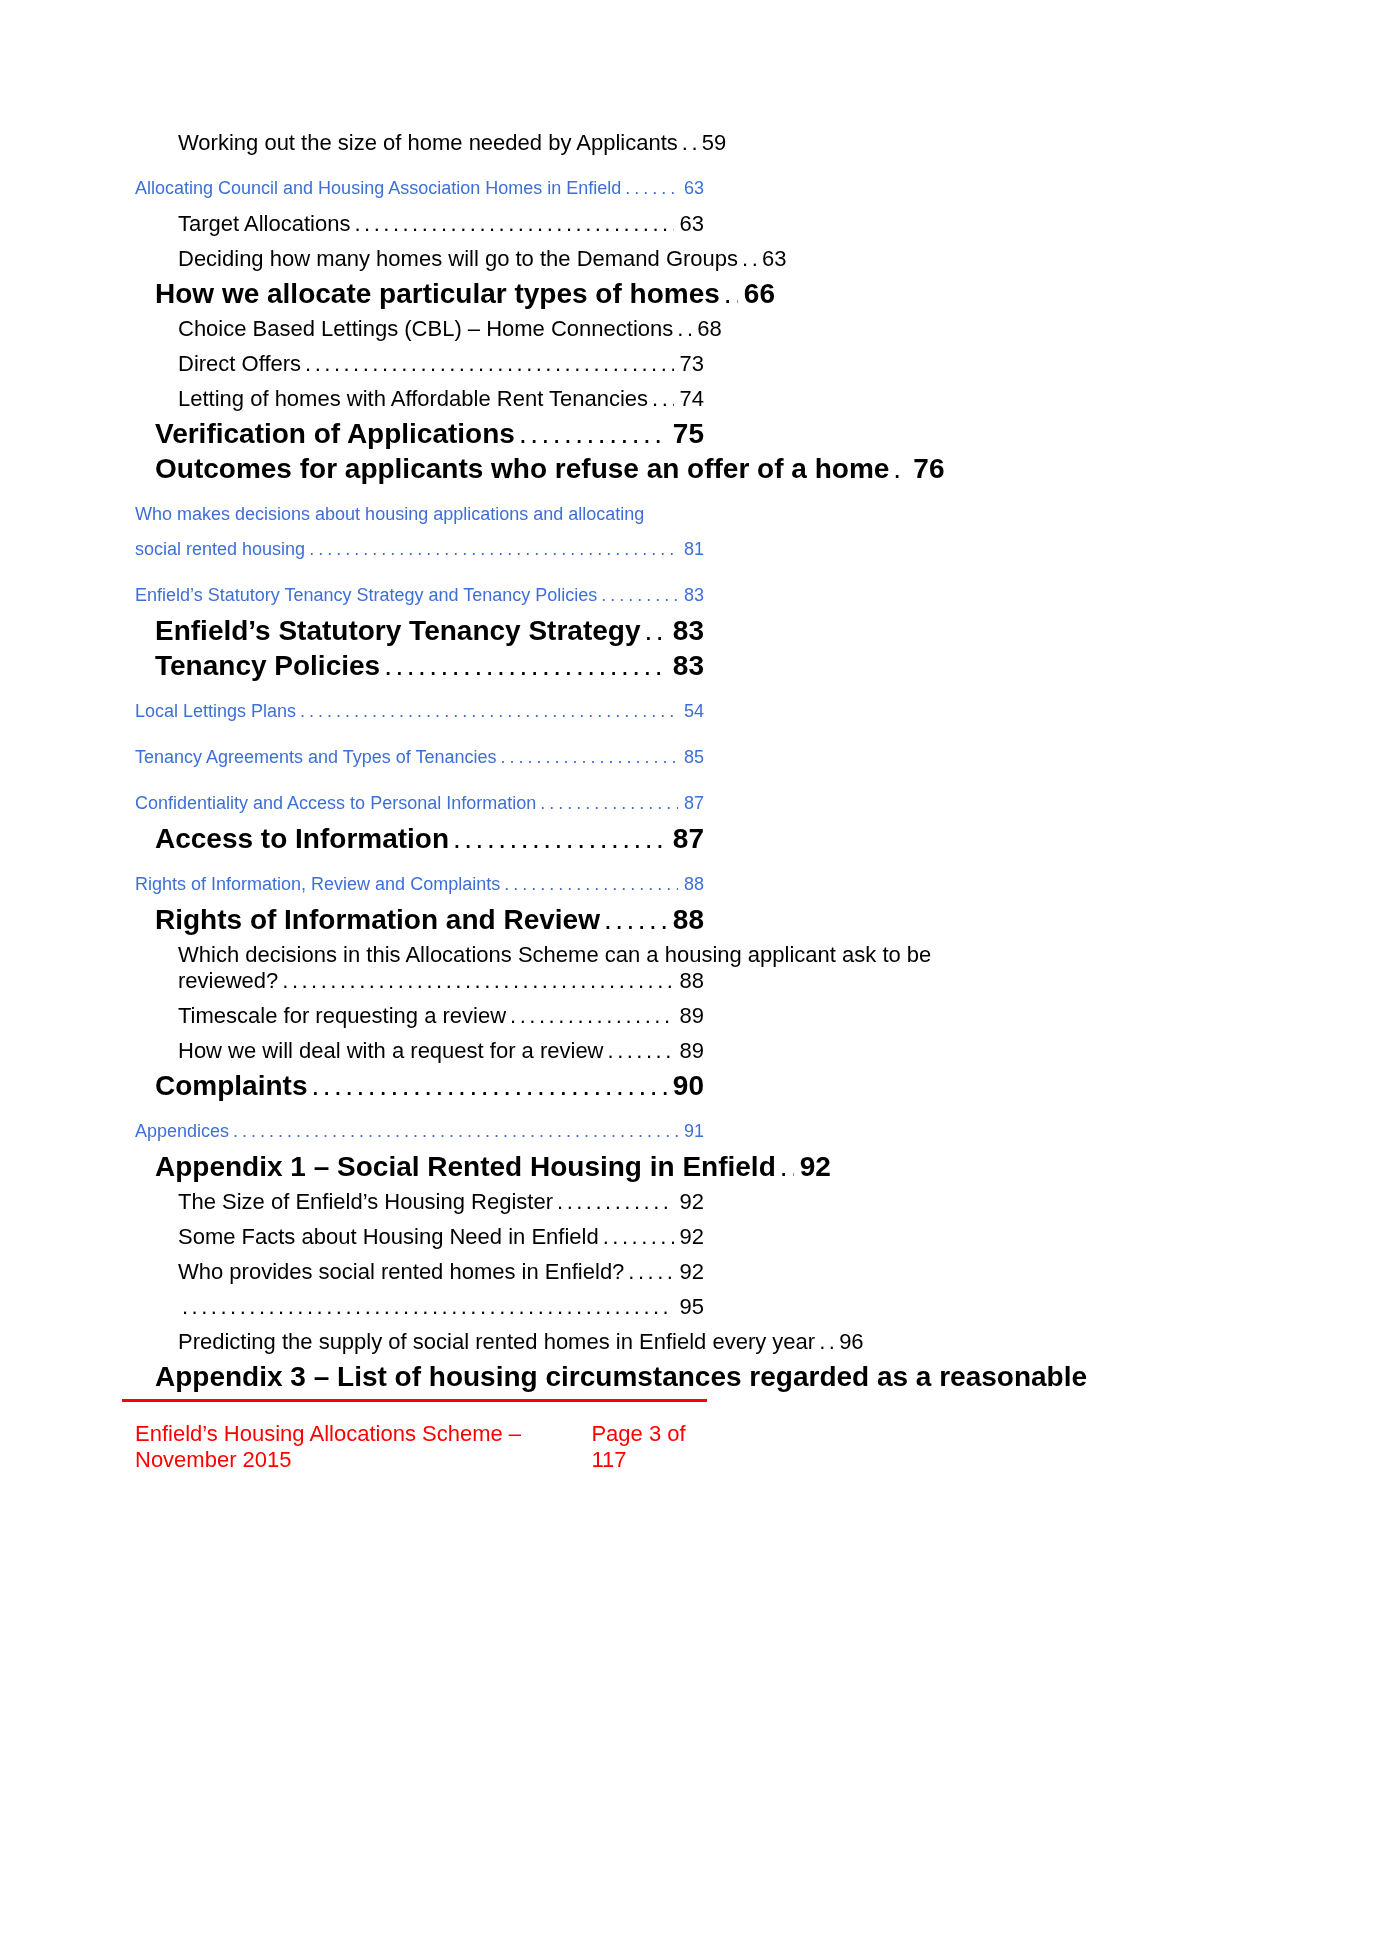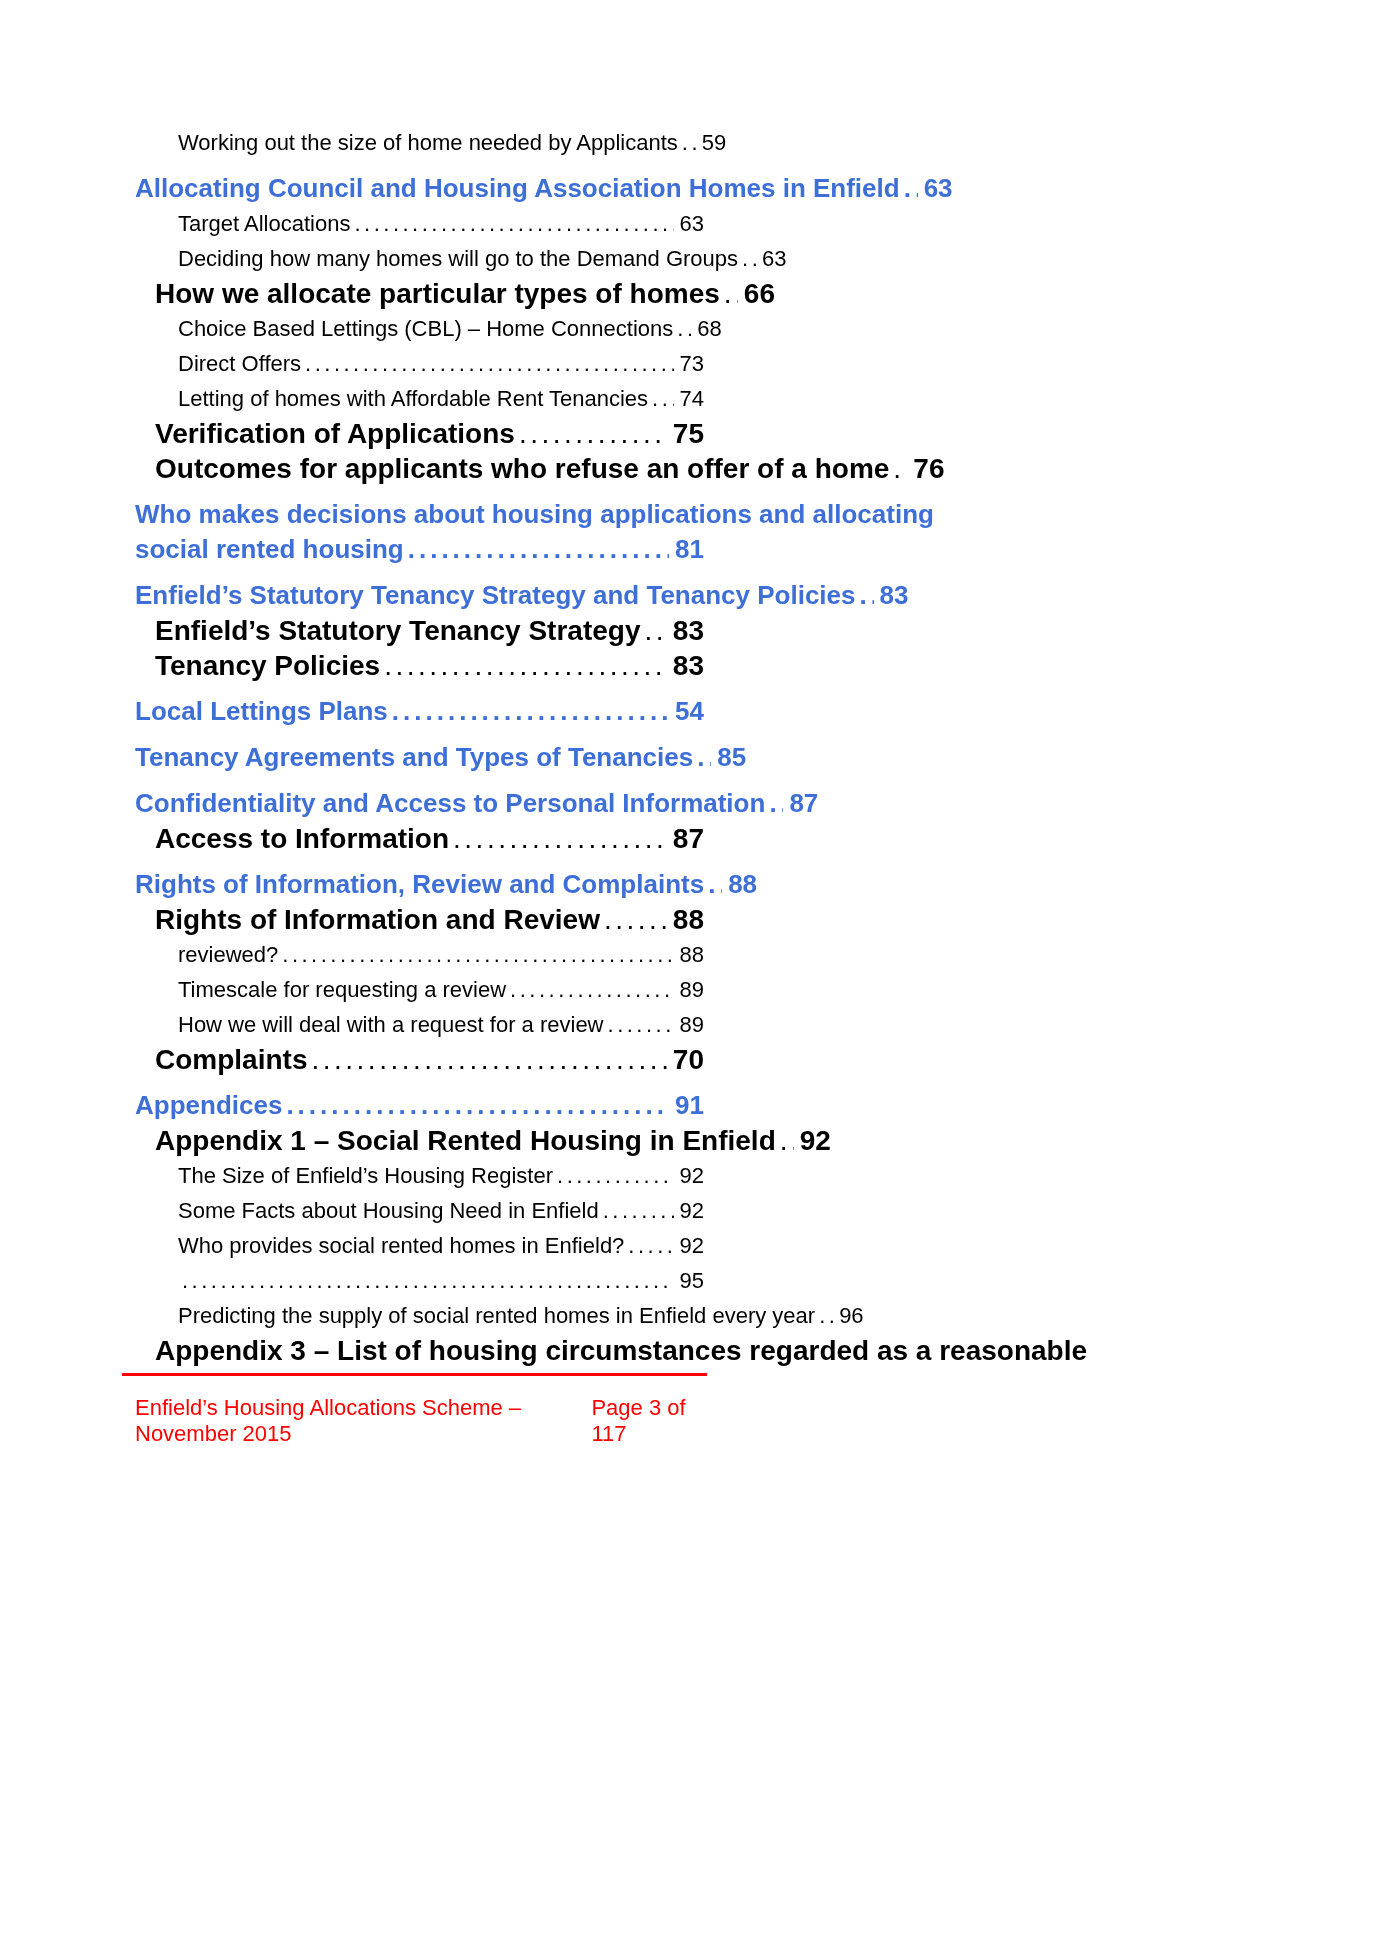--- a/index.html
+++ b/index.html
@@ -17,23 +17,23 @@
     height: 1949px;
     background: #ffffff;
     padding: 130px 393px 0 135px;
   }
   
   .toc-entry { margin-bottom: 9px; }
   .level3 { padding-left: 43px; font-size: 22px; line-height: 26px; font-weight: 400; }
   .level2 { padding-left: 20px; font-size: 28px; line-height: 26px; font-weight: 700; }
   .level1 {
     padding-left: 0;
-    font-size: 26px;
+    font-size: 18px;
     line-height: 35px;
-    font-weight: 700;
+    font-weight: 400;
     color: var(--heading-blue, #3E6FD7);
     padding-top: 6px;
     margin-bottom: 5px;
   }
   .toc-wrap-line { white-space: nowrap; }
   .toc-row { display: flex; align-items: baseline; width: 100%; }
   .toc-text { white-space: nowrap; flex: 0 0 auto; }
   .toc-leader {
     flex: 1 1 0;
     min-width: 14px;
@@ -203,20 +203,21 @@
         </div>
       </div>
       <div class="toc-entry level2">
         <div class="toc-row">
           <span class="toc-text">Rights of Information and Review</span>
           <span class="toc-leader"></span>
           <span class="toc-page">88</span>
         </div>
       </div>
       <div class="toc-entry level3">
+        <div class="toc-wrap-line">Which decisions in this Allocations Scheme can a housing applicant ask to be</div>
         <div class="toc-row">
           <span class="toc-text">reviewed?</span>
           <span class="toc-leader"></span>
           <span class="toc-page">88</span>
         </div>
       </div>
       <div class="toc-entry level3">
         <div class="toc-row">
           <span class="toc-text">Timescale for requesting a review</span>
           <span class="toc-leader"></span>
@@ -227,21 +228,21 @@
         <div class="toc-row">
           <span class="toc-text">How we will deal with a request for a review</span>
           <span class="toc-leader"></span>
           <span class="toc-page">89</span>
         </div>
       </div>
       <div class="toc-entry level2">
         <div class="toc-row">
           <span class="toc-text">Complaints</span>
           <span class="toc-leader"></span>
-          <span class="toc-page">70</span>
+          <span class="toc-page">90</span>
         </div>
       </div>
       <div class="toc-entry level1">
         <div class="toc-row">
           <span class="toc-text">Appendices</span>
           <span class="toc-leader"></span>
           <span class="toc-page">91</span>
         </div>
       </div>
       <div class="toc-entry level2">

